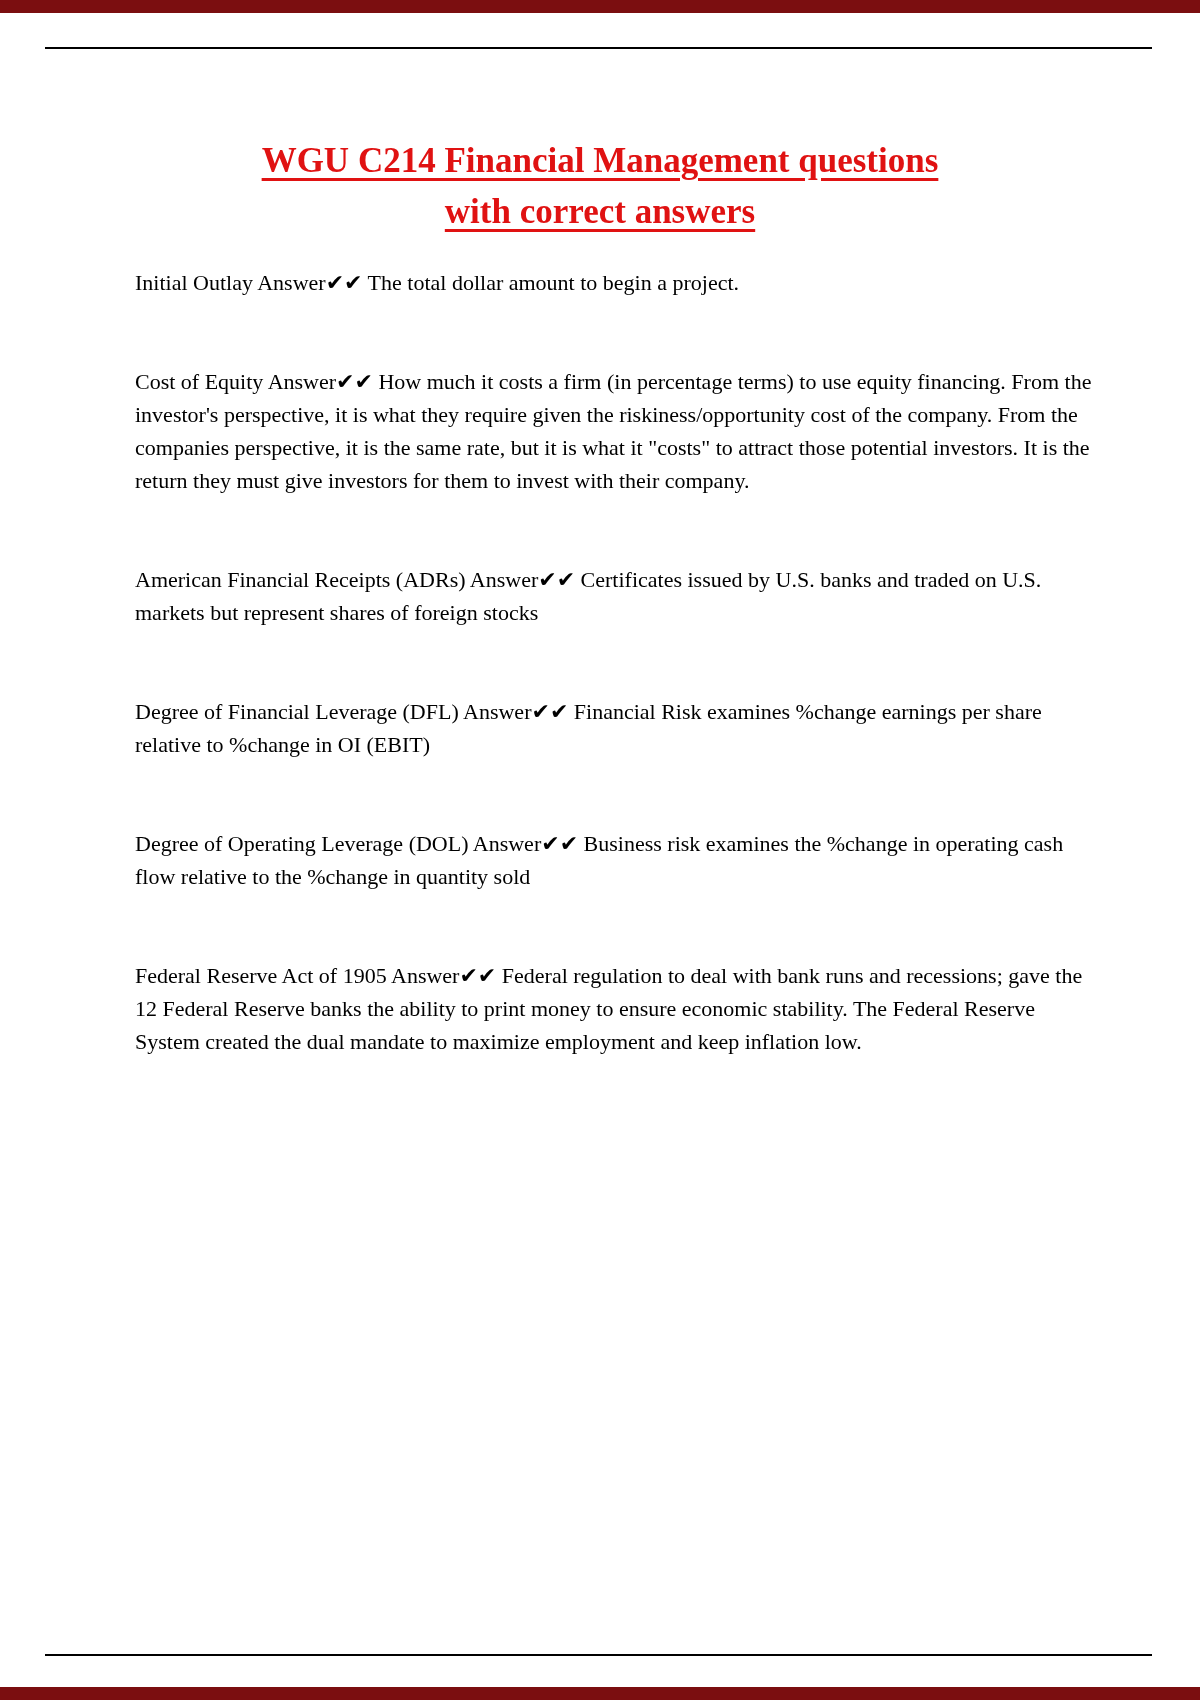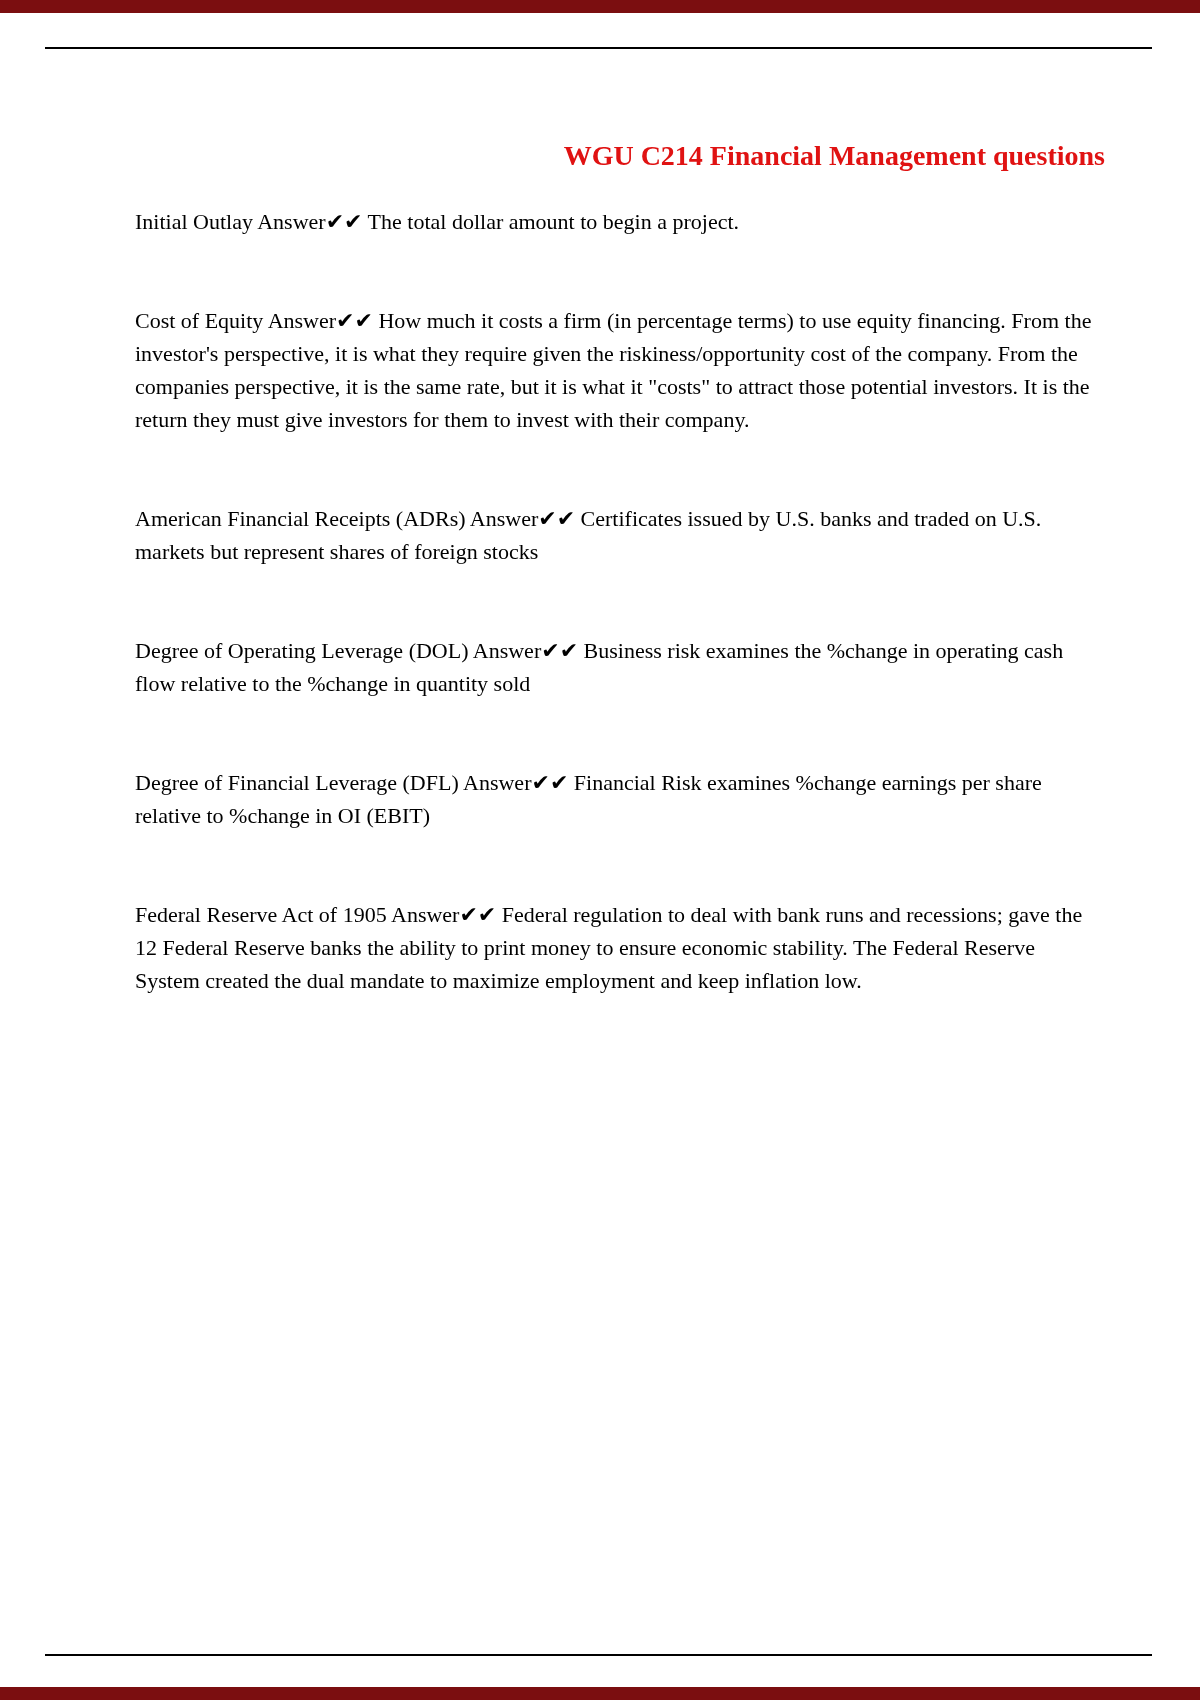--- a/index.html
+++ b/index.html
@@ -24,24 +24,25 @@
   .rule {
     position: absolute;
     left: 45px;
     right: 48px;
     border-top: 2px solid #000000;
   }
   .rule.top { top: 47px; }
   .rule.bottom { bottom: 44px; }
   .doc-title {
     margin: 136px 95px 0 95px;
-    text-align: right;
-    font-size: 28px;
+    text-align: center;
+    font-size: 35px;
     font-weight: bold;
     line-height: 1.45;
+    text-decoration: underline;
     text-underline-offset: 6px;
   }
   .content {
     margin: 28px 106px 0 135px;
     font-size: 22px;
     line-height: 1.5;
   }
   .qa-entry {
     margin: 0 0 66px 0;
   }
@@ -50,32 +51,33 @@
 </head>
 <body>
 
 <div class="page">
 
   <div class="edge-bar top" style="background: rgb(123, 14, 16);"></div>
   <div class="rule top"></div>
 
   <h1 class="doc-title" style="color: rgb(224, 18, 18);">
     <span>WGU C214 Financial Management questions</span><br>
+    <span>with correct answers</span>
   </h1>
 
   <div class="content">
   <p class="qa-entry"><span>Initial Outlay </span><span>Answer✔✔</span><span> The total dollar amount to begin a project.</span></p>
 
   <p class="qa-entry"><span>Cost of Equity </span><span>Answer✔✔</span><span> How much it costs a firm (in percentage terms) to use equity financing. From the investor's perspective, it is what they require given the riskiness/opportunity cost of the company. From the companies perspective, it is the same rate, but it is what it "costs" to attract those potential investors. It is the return they must give investors for them to invest with their company.</span></p>
 
   <p class="qa-entry"><span>American Financial Receipts (ADRs) </span><span>Answer✔✔</span><span> Certificates issued by U.S. banks and traded on U.S. markets but represent shares of foreign stocks</span></p>
 
+  <p class="qa-entry"><span>Degree of Financial Leverage (DFL) </span><span>Answer✔✔</span><span> Financial Risk examines %change earnings per share relative to %change in OI (EBIT)</span></p>
+
   <p class="qa-entry"><span>Degree of Operating Leverage (DOL) </span><span>Answer✔✔</span><span> Business risk examines the %change in operating cash flow relative to the %change in quantity sold</span></p>
-
-  <p class="qa-entry"><span>Degree of Financial Leverage (DFL) </span><span>Answer✔✔</span><span> Financial Risk examines %change earnings per share relative to %change in OI (EBIT)</span></p>
 
 
   <p class="qa-entry"><span>Federal Reserve Act of 1905 </span><span>Answer✔✔</span><span> Federal regulation to deal with bank runs and recessions; gave the 12 Federal Reserve banks the ability to print money to ensure economic stability. The Federal Reserve System created the dual mandate to maximize employment and keep inflation low.</span></p>
 </div>
 
   <div class="rule bottom"></div>
   <div class="edge-bar bottom" style="background: rgb(123, 14, 16);"></div>
 
 </div>
 

